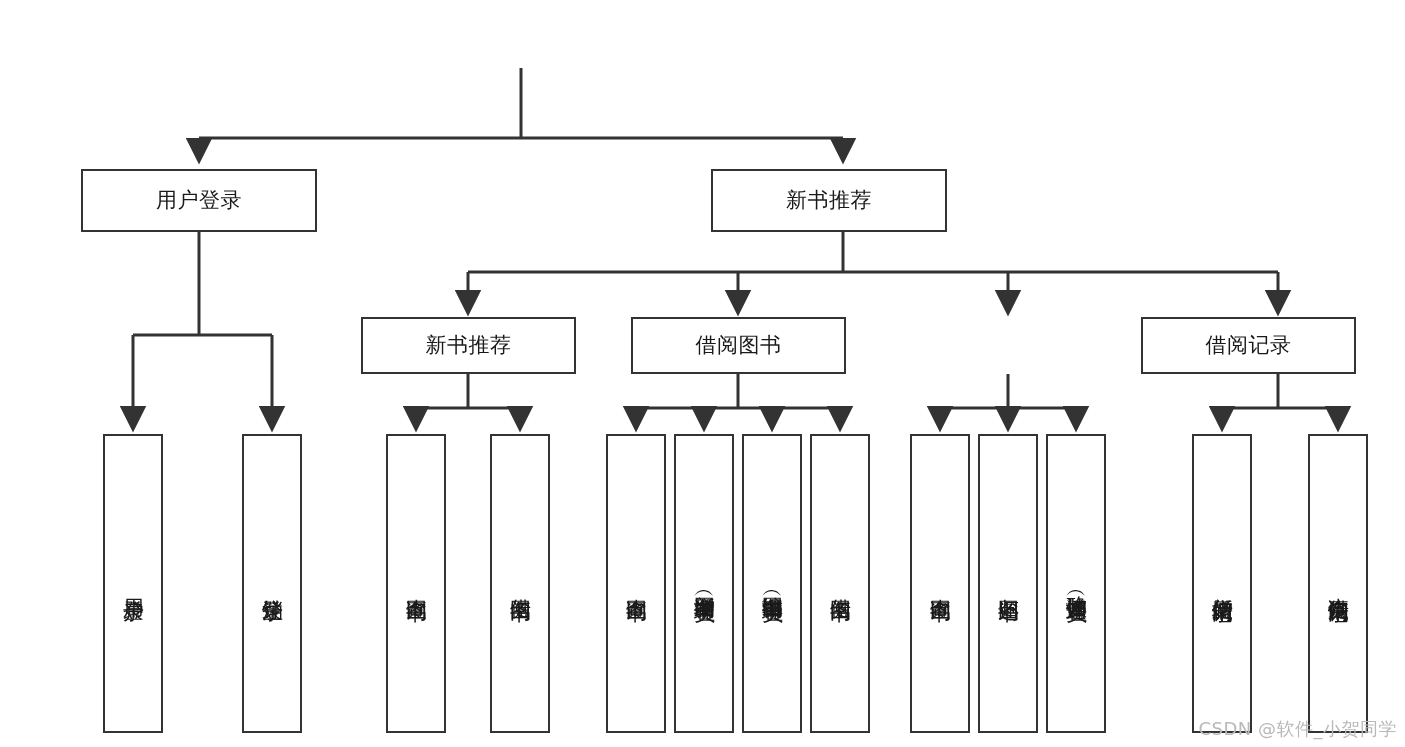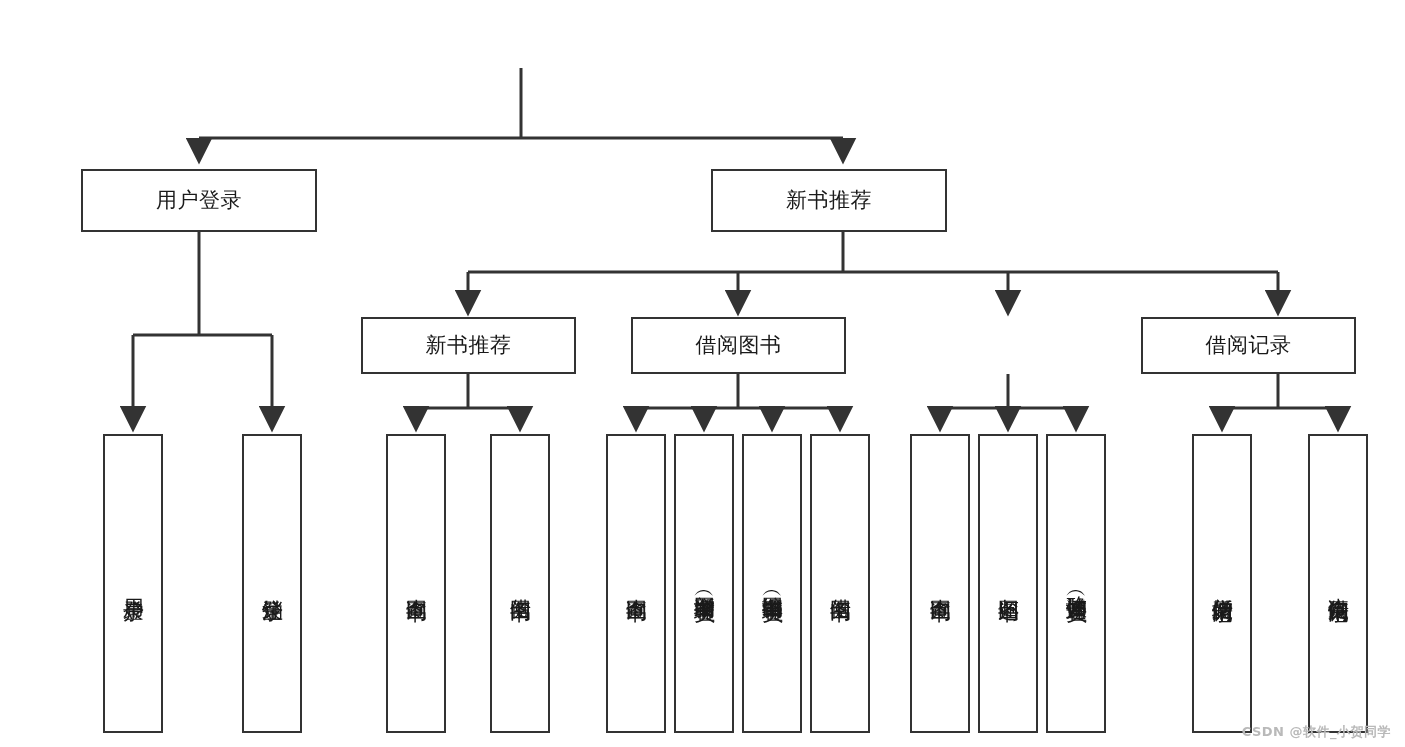--- a/index.html
+++ b/index.html
@@ -61,28 +61,27 @@
     writing-mode: vertical-rl;
     text-orientation: upright;
     font-size: 21px;
     line-height: 1.18;
     letter-spacing: 1px;
     white-space: normal;
     max-height: 270px;
   }
   #watermark {
     position: absolute;
-    right: 14px;
+    right: 8px;
     bottom: 6px;
-    font-size: 13px;
+    font-size: 18px;
     color: #b9b9b9;
     letter-spacing: 0.5px;
     z-index: 5;
     white-space: nowrap;
-    font-weight: bold;
   }
 </style>
 </head>
 <body>
 
 <div id="canvas">
 
   <svg id="edges" viewBox="0 0 1405 747" xmlns="http://www.w3.org/2000/svg">
     <defs>
       <marker id="arrow" viewBox="0 0 12 12" refX="10" refY="6" markerWidth="9" markerHeight="9" orient="auto-start-reverse">

